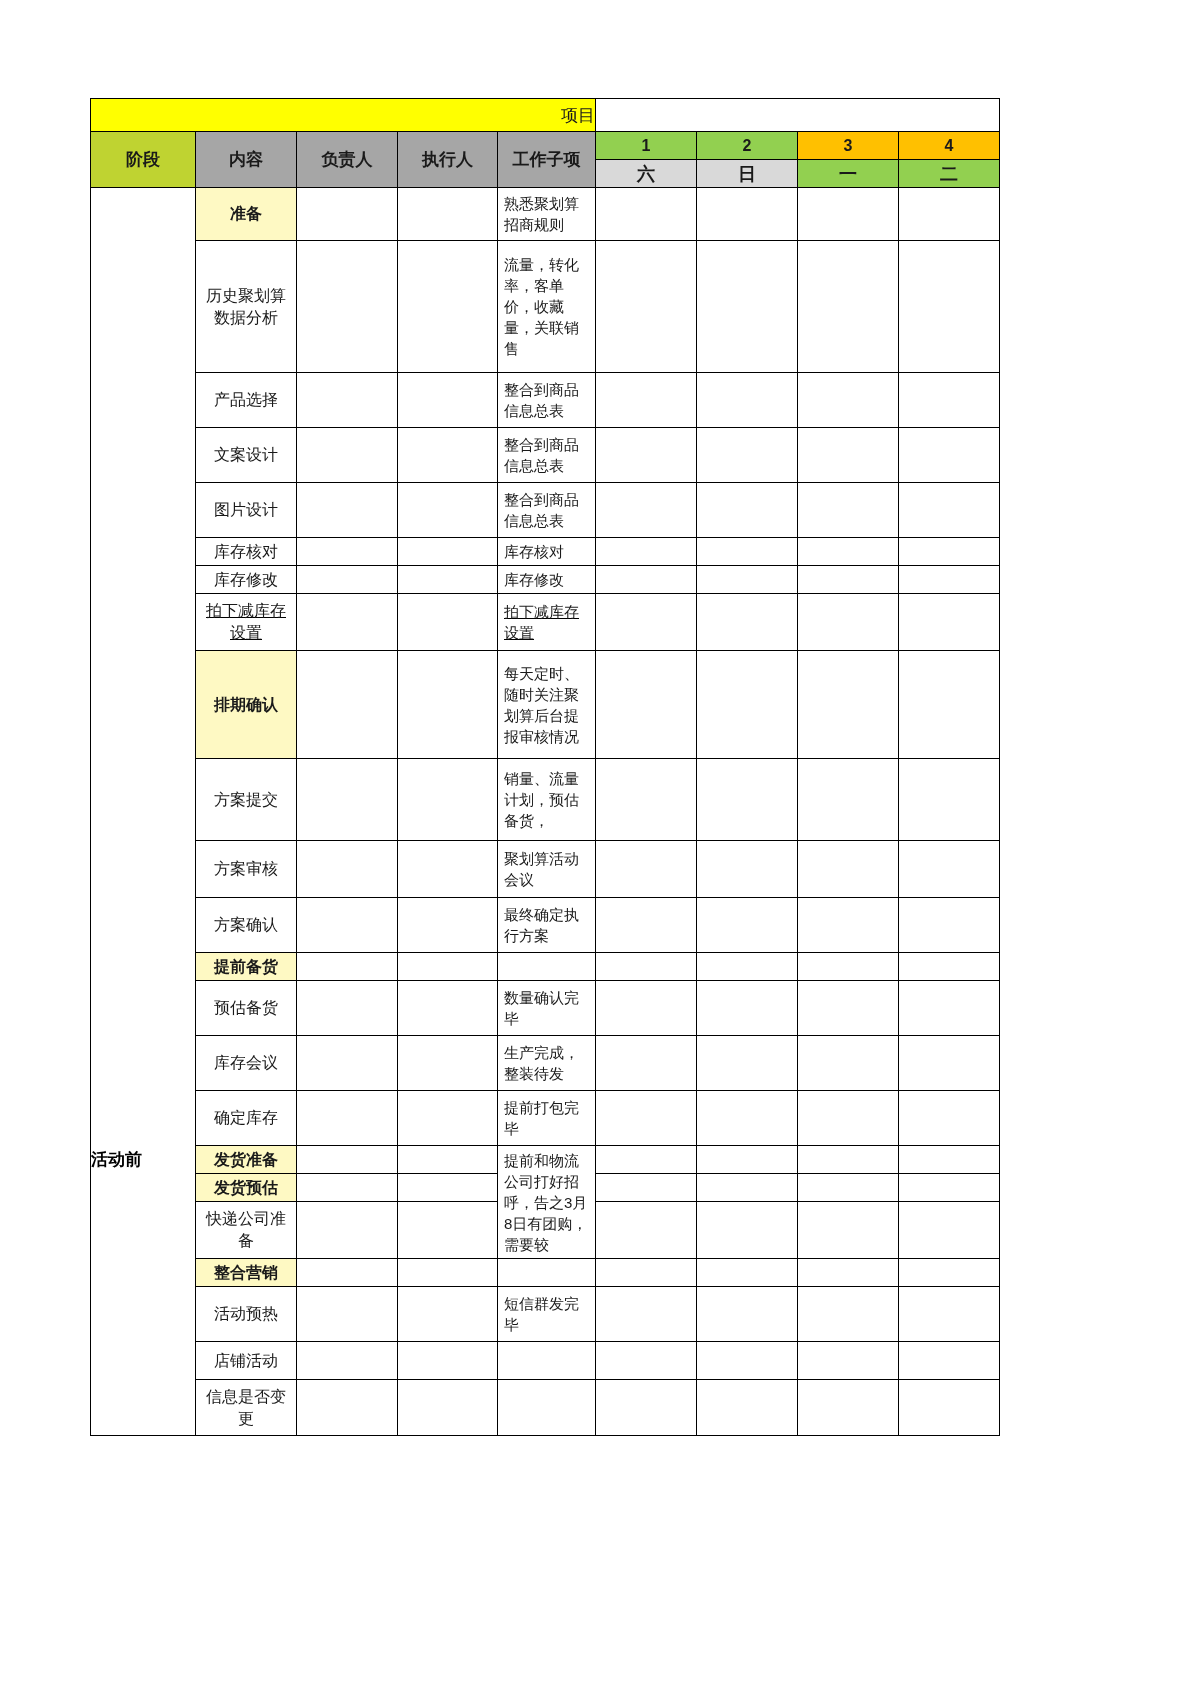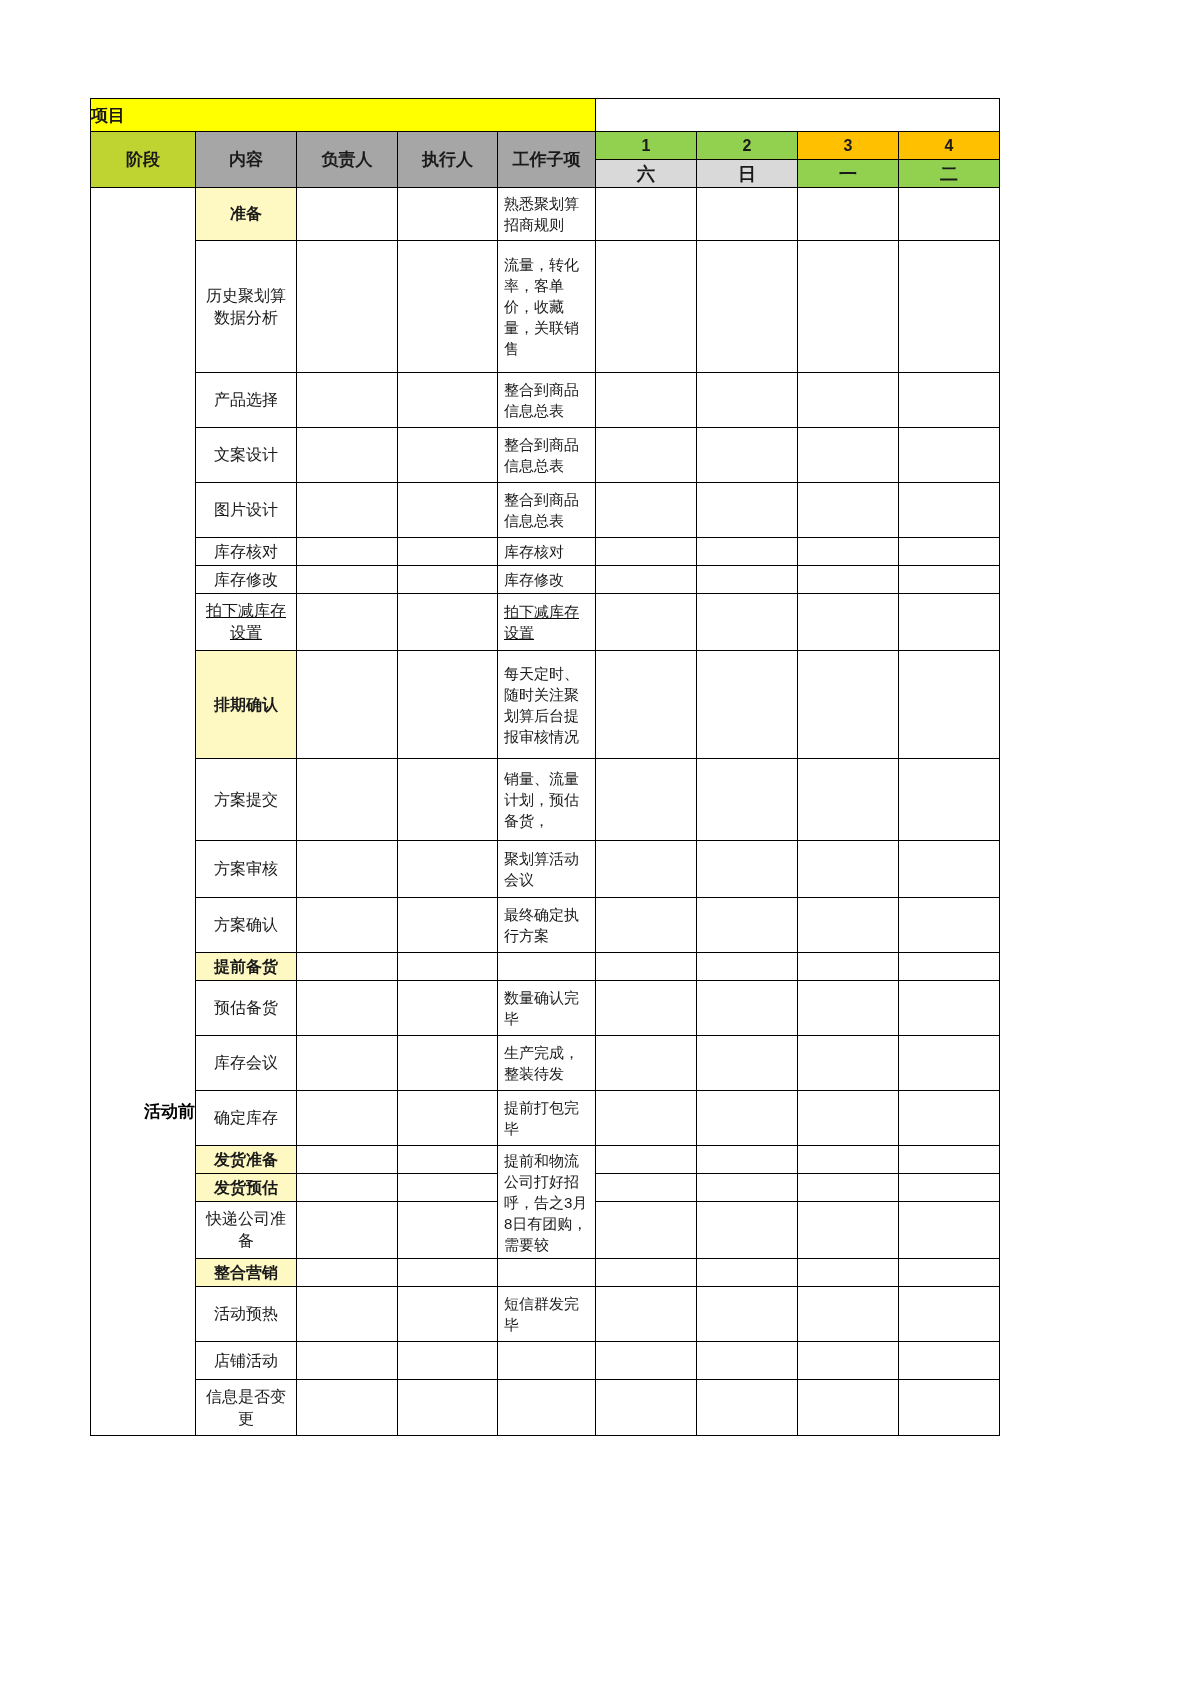--- a/index.html
+++ b/index.html
@@ -25,22 +25,23 @@
     overflow: hidden;
     vertical-align: middle;
     color: #1a1a1a;
     box-sizing: border-box;
   }
   
   tr.project-row { height: 33px; }
   th.project-cell {
     background: #FFFF00;
     font-size: 17px;
-    font-weight: bold;
-    text-align: left;
+    font-weight: normal;
+    text-align: right;
+    padding-left: 40px;
   }
   th.top-empty { background: #ffffff; }
   tr.day-number-row { height: 28px; }
   tr.day-name-row { height: 28px; }
   th.phase-head {
     background: #BFD331;
     font-size: 17px;
     font-weight: bold;
     text-align: center;
   }
@@ -54,23 +55,23 @@
   th.dn-green { background: #92D050; }
   th.dn-orange { background: #FFC000; }
   th.day-name { font-size: 18px; font-weight: bold; text-align: center; }
   th.dname-gray { background: #D9D9D9; }
   th.dname-green { background: #92D050; }
   
   td.phase-cell { position: relative; background: #ffffff; }
   span.phase-label {
     position: absolute;
     left: 0;
-    top: 912px;
+    top: 960px;
     width: 100%;
-    text-align: right;
+    text-align: left;
     font-size: 17px;
     font-weight: bold;
     color: #000;
   }
   td.content-cell {
     text-align: center;
     font-size: 16px;
     line-height: 1.35;
     padding: 2px 4px;
   }

